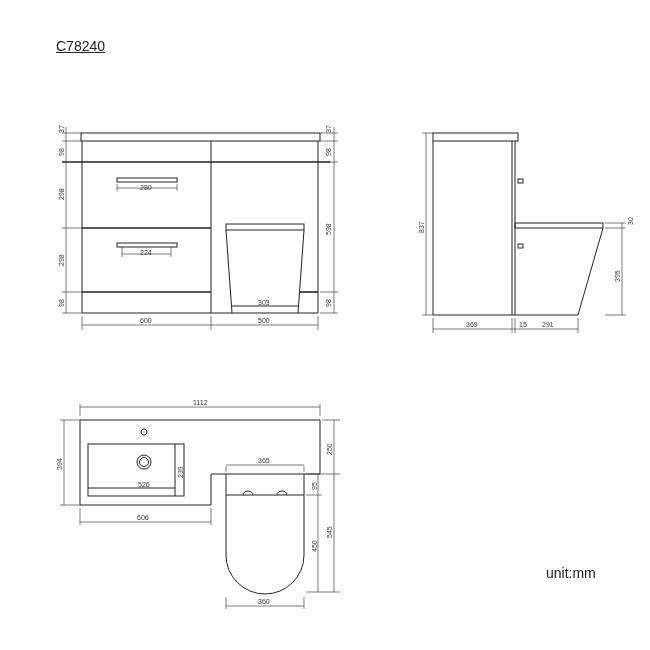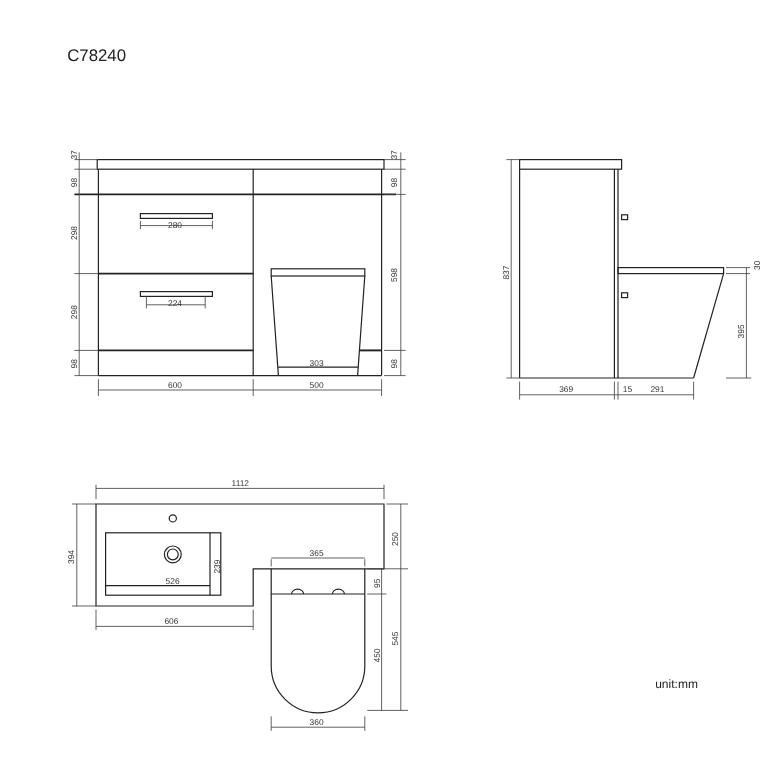--- a/index.html
+++ b/index.html
@@ -1,18 +1,18 @@
 <!DOCTYPE html>
 <html><head>
 <meta charset="utf-8">
 <style>
   html, body { margin:0; padding:0; background:#ffffff; }
   body { width:650px; height:650px; position:relative; overflow:hidden; font-family:"Liberation Sans", sans-serif; }
-  .code { position:absolute; left:56px; top:38px; font-size:14px; color:#222; }
-  .unit { position:absolute; left:546px; top:565px; font-size:10px; color:#222; }
+  .code { position:absolute; left:56px; top:38px; font-size:14px; color:#222;text-decoration:underline; }
+  .unit { position:absolute; left:546px; top:565px; font-size:14px; color:#222; }
   svg { position:absolute; left:0; top:0; }
   .ln { stroke:#222; stroke-width:1; fill:none; }
   .thick { stroke:#222; stroke-width:1.6; fill:none; }
   .dim { stroke:#444; stroke-width:0.7; fill:none; }
   .t { font-family:"Liberation Sans", sans-serif; font-size:7px; fill:#333; }
 </style>
 </head>
 <body>
 
 <div class="code">C78240</div>

